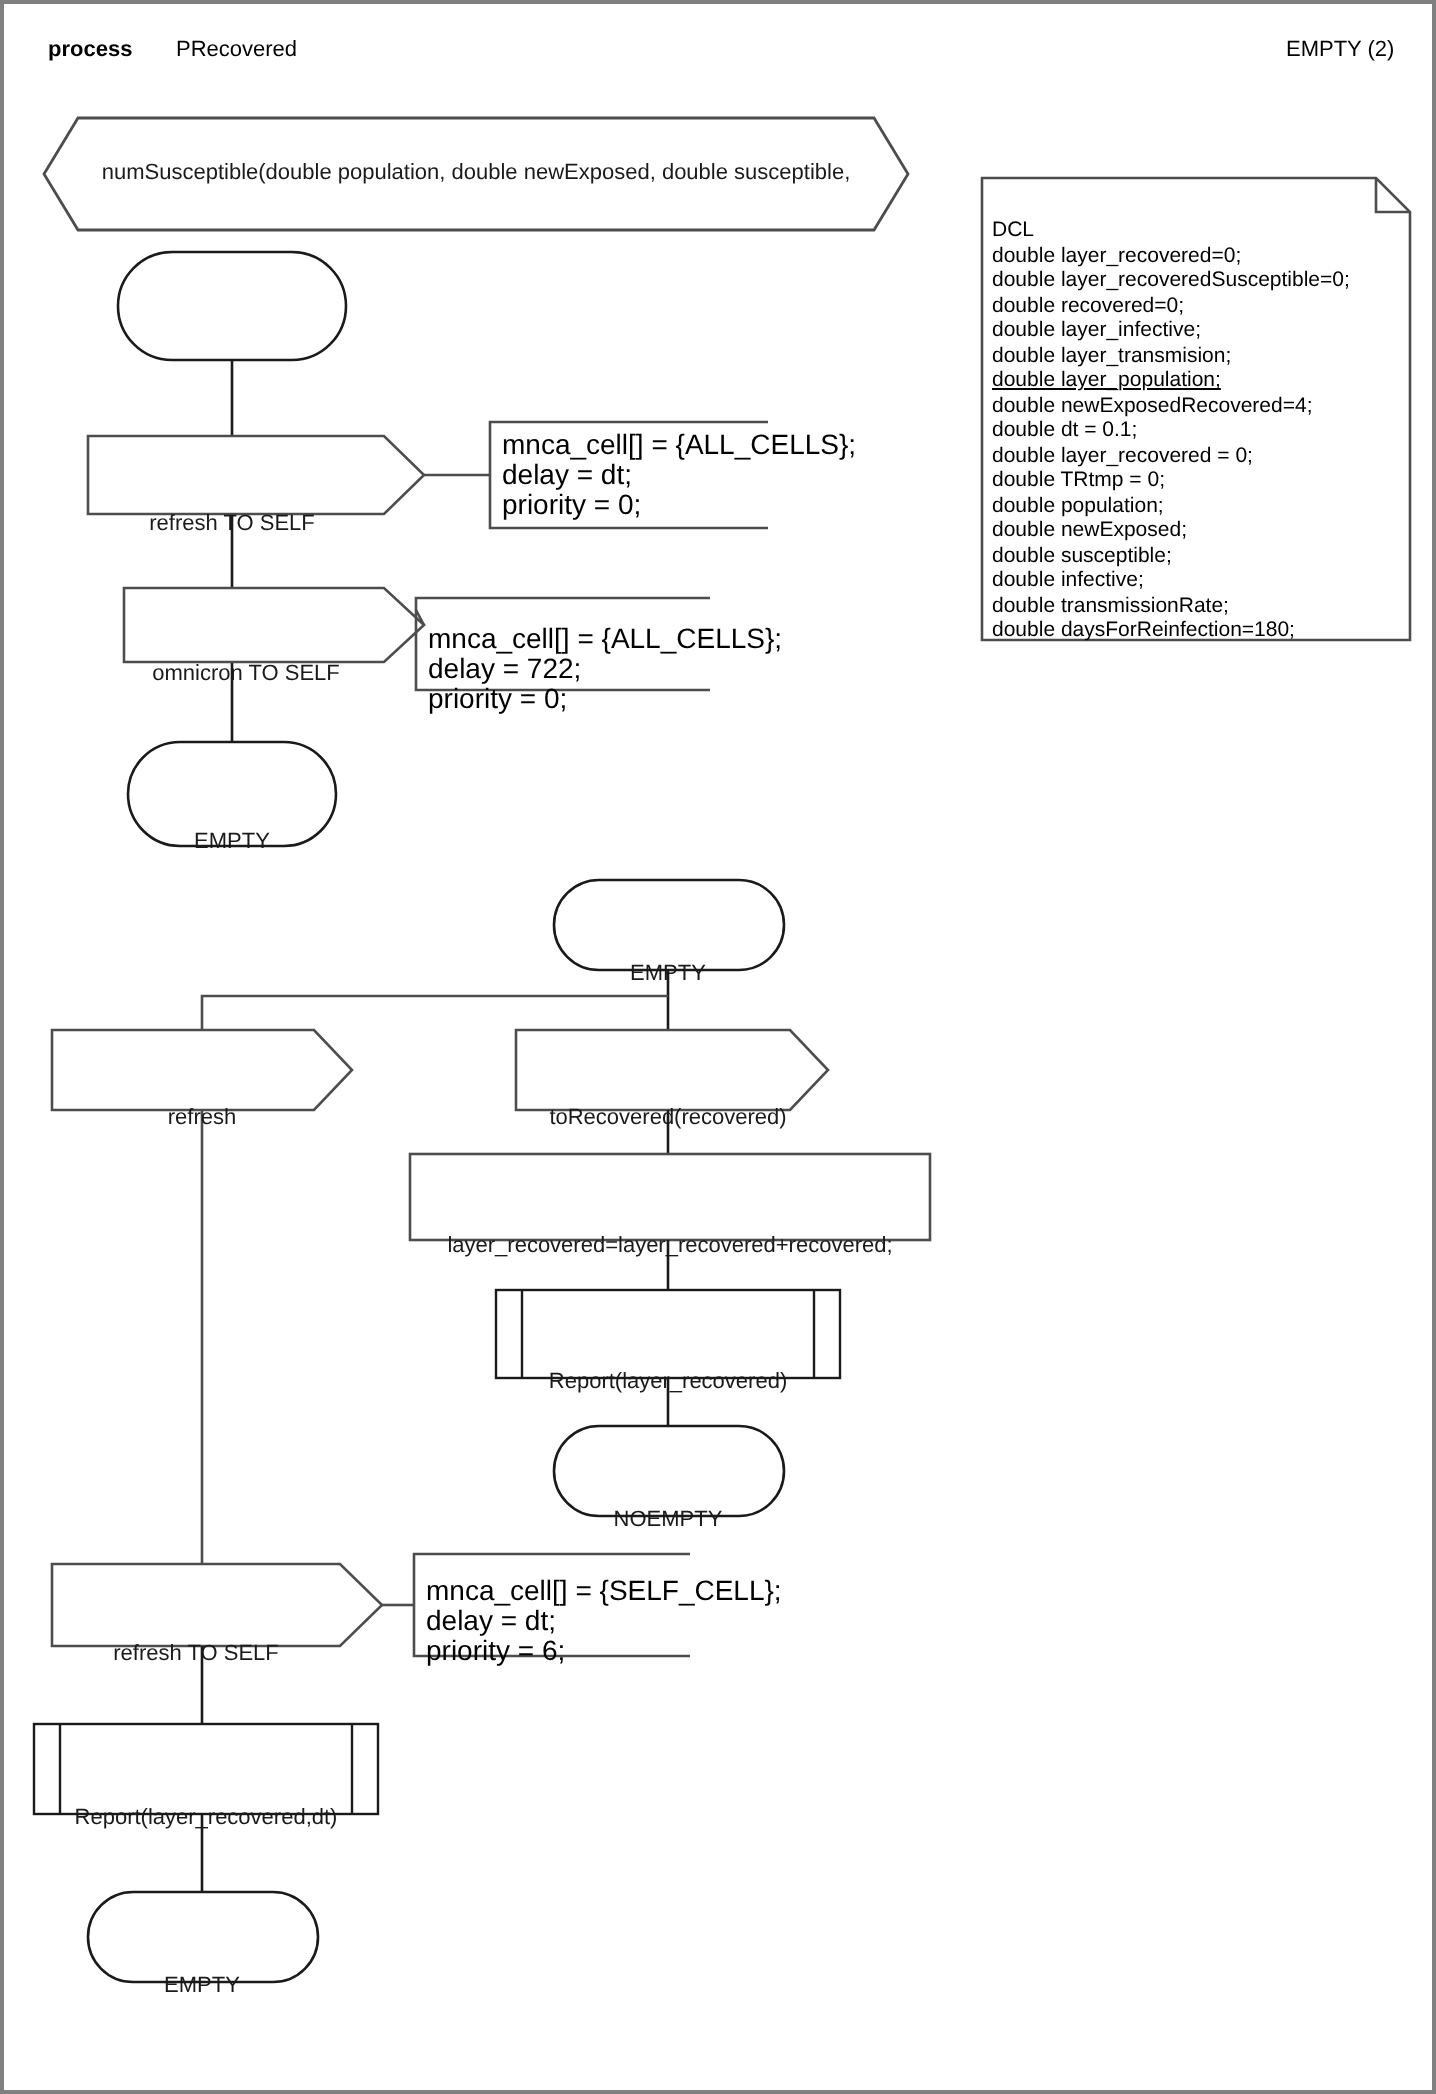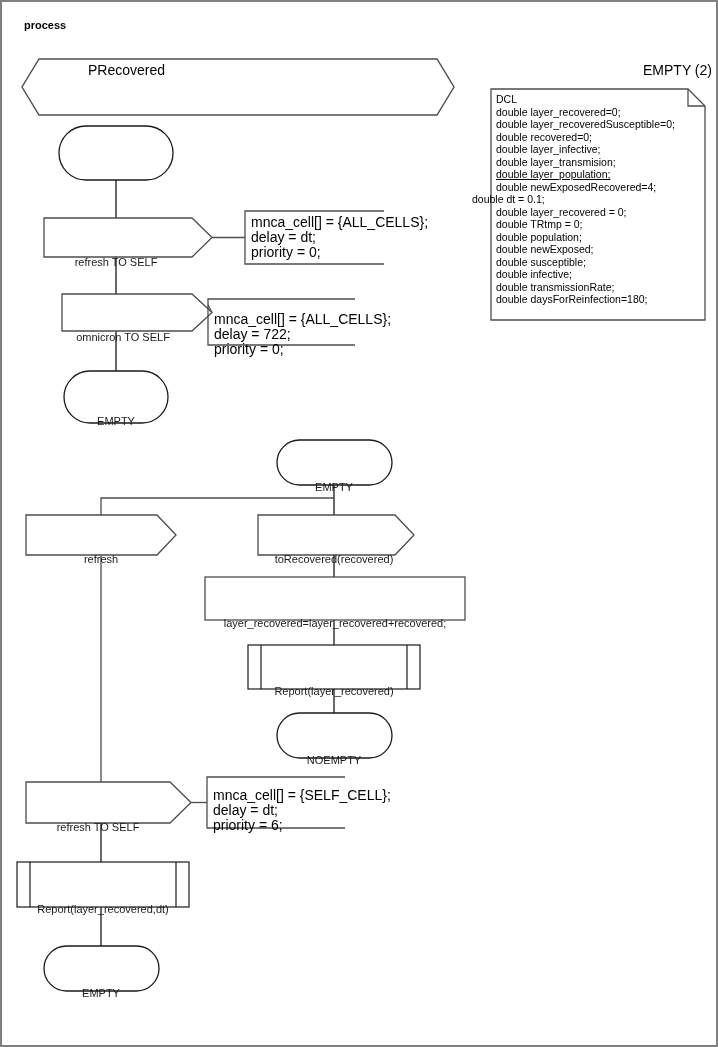--- a/index.html
+++ b/index.html
@@ -39,30 +39,30 @@
     transform: translate(-50%, -50%);
   }
   .hdr-kw {
     position: absolute;
     font-size: 11px;
     font-weight: bold;
     color: #000000;
   }
   .hdr-nm {
     position: absolute;
-    font-size: 14px;
-    color: #000000;
-    margin-top: 43px;
+    font-size: 11px;
+    color: #000000;
   }
   .dcl-text {
     position: absolute;
     font-size: 10.5px;
     line-height: 12.4px;
     color: #000000;
     white-space: pre;
+    margin-top: 16px;
   }
   .cmt-text {
     position: absolute;
     font-size: 14px;
     line-height: 14.6px;
     color: #000000;
     white-space: pre;
   }
   .sym-text {
     position: absolute;
@@ -143,30 +143,31 @@
     <line x1="99" y1="905" x2="99" y2="944" stroke="#1a1a1a" stroke-width="1.3"></line>
 
     <rect x="42" y="944" width="115" height="45" rx="22.5" ry="22.5" fill="#ffffff" stroke="#1a1a1a" stroke-width="1.3"></rect>
 
   </svg>
 
   <div class="hdr-kw" style="left:22px; top:17px;">process</div>
   <div class="hdr-nm" style="left:86px; top:17px;">PRecovered</div>
   <div class="hdr-nm" style="left:641px; top:17px;">EMPTY (2)</div>
 
+  <div class="lbl lbl-center" style="left:236px; top:85px; width:420px;">numSusceptible(double population, double newExposed, double susceptible,</div>
 
   <div class="dcl-text" style="left:494px; top:91px;">DCL</div>
   <div class="dcl-text" style="left:494px; top:104px;">double layer_recovered=0;</div>
   <div class="dcl-text" style="left:494px; top:116px;">double layer_recoveredSusceptible=0;</div>
   <div class="dcl-text" style="left:494px; top:129px;">double recovered=0;</div>
   <div class="dcl-text" style="left:494px; top:141px;">double layer_infective;</div>
   <div class="dcl-text" style="left:494px; top:154px;">double layer_transmision;</div>
   <div class="dcl-text" style="left:494px; top:166px;text-decoration:underline;">double layer_population;</div>
   <div class="dcl-text" style="left:494px; top:179px;">double newExposedRecovered=4;</div>
-  <div class="dcl-text" style="left:470px; top:191px;">double dt = 0.1;</div>
+  <div class="dcl-text" style="left:494px; top:191px;">double dt = 0.1;</div>
   <div class="dcl-text" style="left:494px; top:204px;">double layer_recovered = 0;</div>
   <div class="dcl-text" style="left:494px; top:216px;">double TRtmp = 0;</div>
   <div class="dcl-text" style="left:494px; top:229px;">double population;</div>
   <div class="dcl-text" style="left:494px; top:241px;">double newExposed;</div>
   <div class="dcl-text" style="left:494px; top:254px;">double susceptible;</div>
   <div class="dcl-text" style="left:494px; top:266px;">double infective;</div>
   <div class="dcl-text" style="left:494px; top:279px;">double transmissionRate;</div>
   <div class="dcl-text" style="left:494px; top:291px;">double daysForReinfection=180;</div>
 
   <div class="sym-text lbl-center" style="left:114px; top:236px; width:150px;">refresh TO SELF</div>

